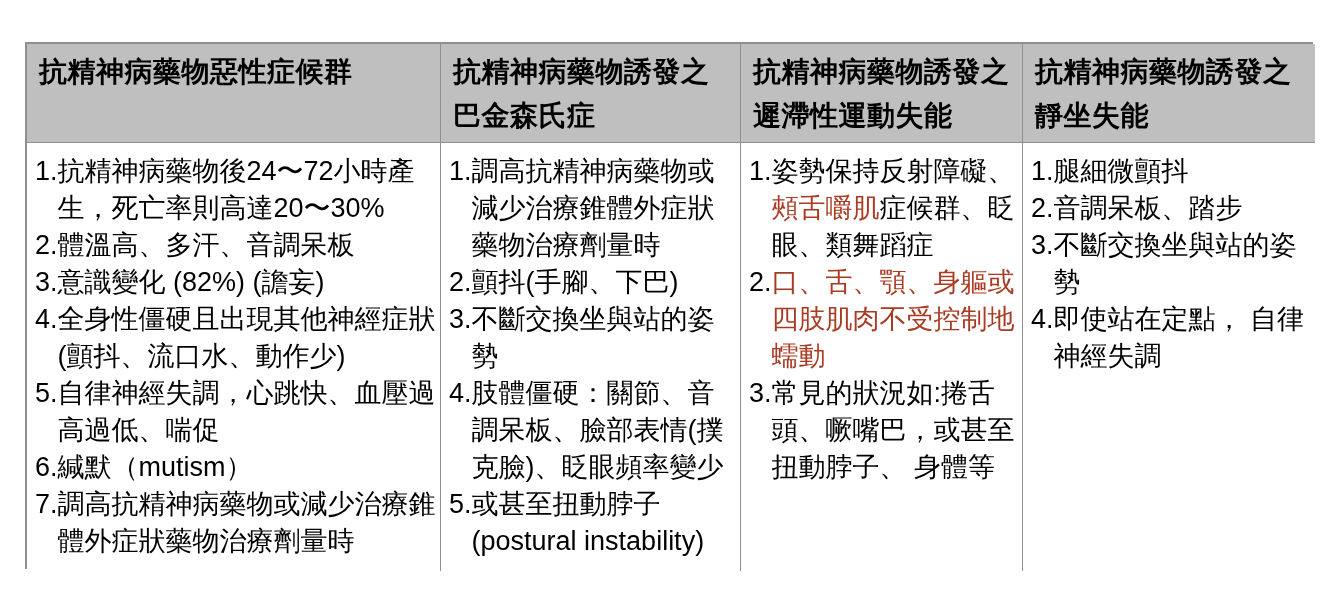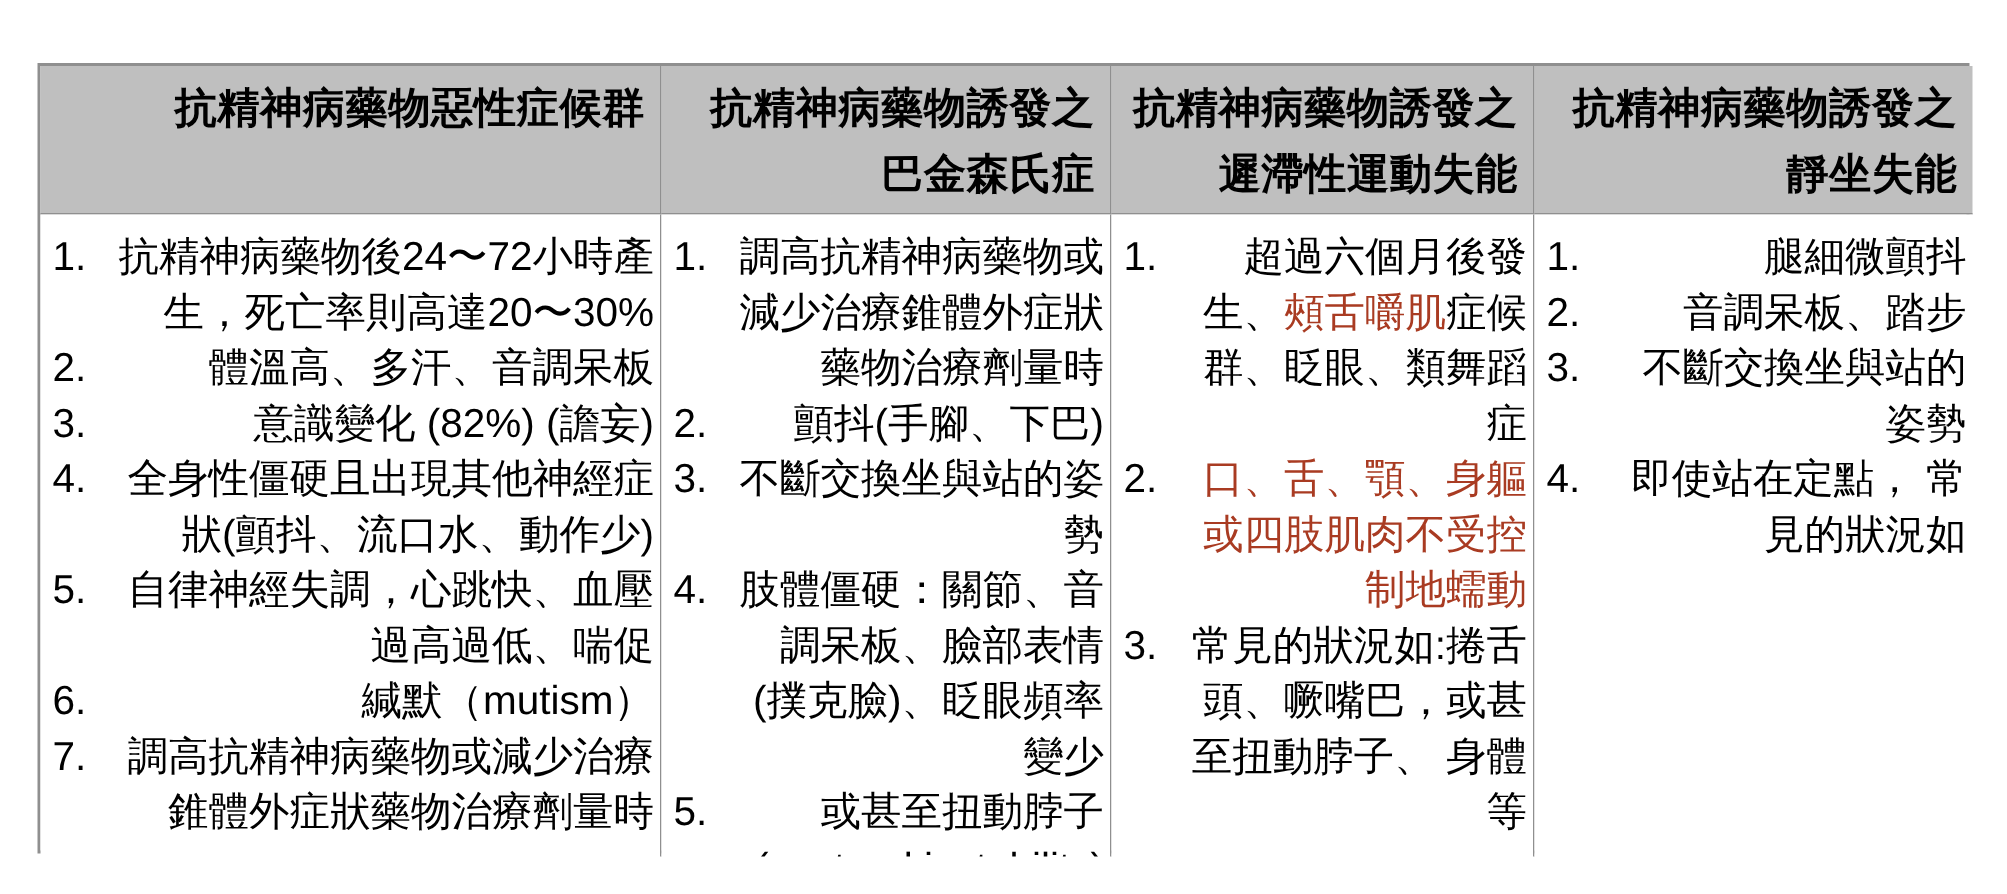--- a/index.html
+++ b/index.html
@@ -9,21 +9,20 @@
     width: 1338px;
     height: 596px;
     font-family: "Liberation Sans", sans-serif;
     color: #000;
   }
   .page {
     position: relative;
     width: 1338px;
     height: 456px;
     background: #ffffff;
-    text-align: right;
   }
   .se-table {
     position: absolute;
     left: 25px;
     top: 42px;
     width: 1288px;
     height: 527px;
     display: grid;
     grid-template-columns: 414px 300px 282px 292px;
     grid-template-rows: 99px 428px;
@@ -56,21 +55,20 @@
     display: flex;
     align-items: flex-start;
   }
   .item .num {
     flex: 0 0 auto;
     white-space: nowrap;
   }
   .item .txt {
     flex: 1 1 auto;
     min-width: 0;
-    margin-left: 20px;
   }
   .seg-red {
     color: var(--accent-red, #a93b22);
     font-weight: 400;
   }
 </style>
 </head>
 <body>
 
 <div class="page">
@@ -137,21 +135,21 @@
           <span class="txt"><span>肢體僵硬：關節、音調呆板、臉部表情(撲克臉)、眨眼頻率變少</span></span>
         </div>
         <div class="item">
           <span class="num">5.</span>
           <span class="txt"><span>或甚至扭動脖子(postural instability)</span></span>
         </div>
       </div>
     <div class="cell body">
         <div class="item">
           <span class="num">1.</span>
-          <span class="txt"><span>超過六個月後發生、</span><span class="seg-red">頰舌嚼肌</span><span>症候群、眨眼、類舞蹈症</span></span>
+          <span class="txt"><span>姿勢保持反射障礙、</span><span class="seg-red">頰舌嚼肌</span><span>症候群、眨眼、類舞蹈症</span></span>
         </div>
         <div class="item">
           <span class="num">2.</span>
           <span class="txt"><span class="seg-red">口、舌、顎、身軀或四肢肌肉不受控制地蠕動</span></span>
         </div>
         <div class="item">
           <span class="num">3.</span>
           <span class="txt"><span>常見的狀況如:捲舌頭、噘嘴巴，或甚至扭動脖子、 身體等</span></span>
         </div>
       </div>
@@ -163,18 +161,18 @@
         <div class="item">
           <span class="num">2.</span>
           <span class="txt"><span>音調呆板、踏步</span></span>
         </div>
         <div class="item">
           <span class="num">3.</span>
           <span class="txt"><span>不斷交換坐與站的姿勢</span></span>
         </div>
         <div class="item">
           <span class="num">4.</span>
-          <span class="txt"><span>即使站在定點， 常見的狀況如</span></span>
+          <span class="txt"><span>即使站在定點， 自律神經失調</span></span>
         </div>
       </div>
 
   </div>
 </div>
 
 </body></html>

